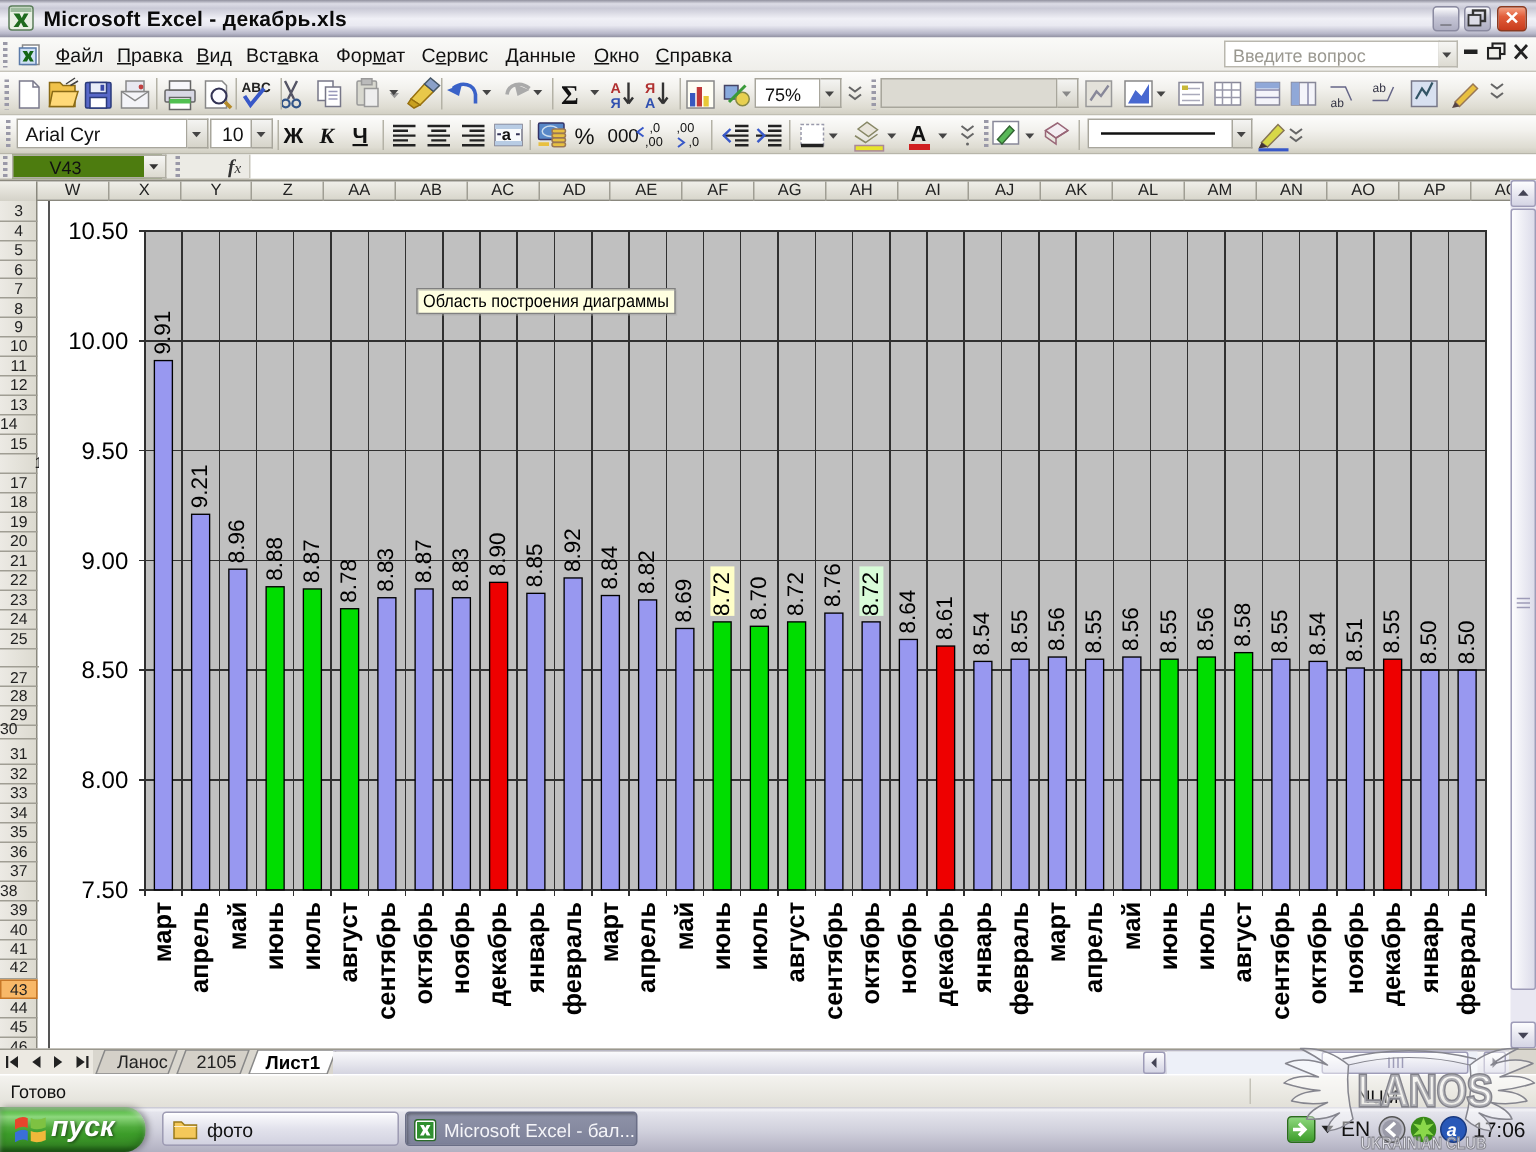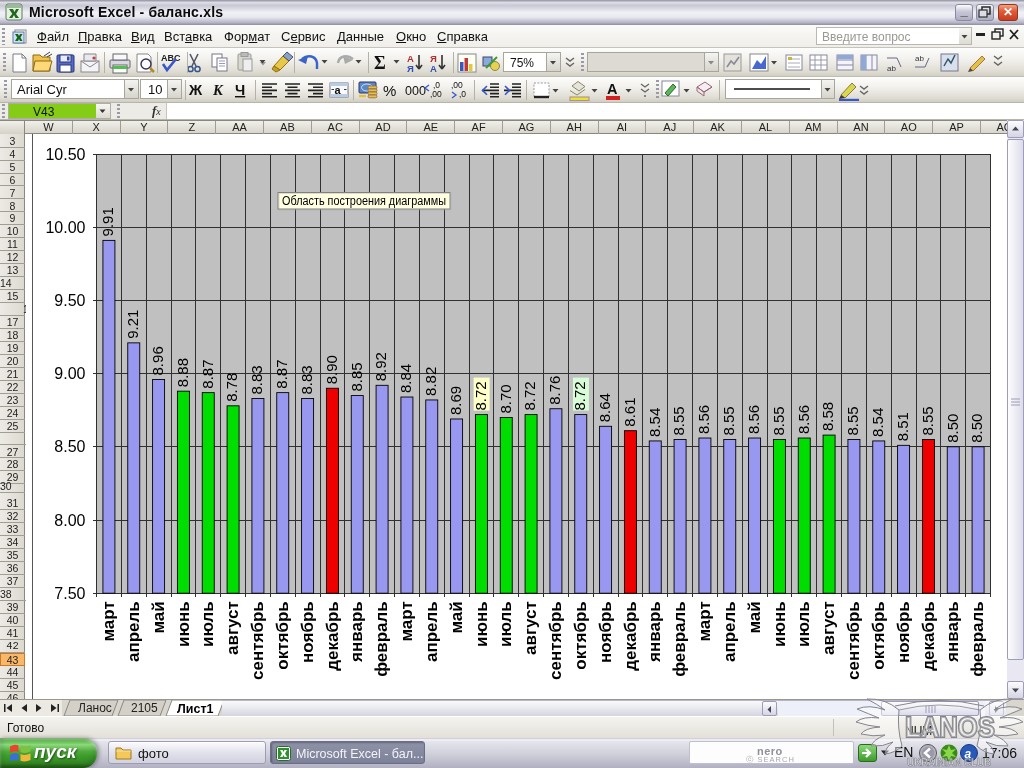--- a/index.html
+++ b/index.html
@@ -8,21 +8,21 @@
 </style></head>
 <body>
 
 <div class="abs" style="left:0;top:0;width:1024px;height:25px;
  background:linear-gradient(180deg,#90909e 0%,#dcdce6 10%,#c9c9d6 22%,#f0f0f6 50%,#e9e9f1 68%,#b6b6c8 90%,#8d8d9e 100%);">
  <svg class="abs" style="left:5px;top:3px" width="18" height="18" viewBox="0 0 18 18">
    <rect x="1" y="1" width="16" height="16" rx="2" fill="#e8f0e4" stroke="#5a7d5a"></rect>
    <rect x="2" y="2" width="14" height="3" fill="#9cba9c"></rect>
    <path d="M4 6 L8 6 L9.5 9 L11 6 L14 6 L11 11 L14 15 L10.5 15 L9 12 L7.3 15 L4 15 L7.3 10.7 Z" fill="#1e6b1e"></path>
  </svg>
- <div class="abs" style="left:29px;top:4px;font-size:14px;font-weight:bold;color:#0a0a0a;letter-spacing:0.2px;">Microsoft Excel - баланс.xls</div>
+ <div class="abs" style="left:29px;top:4px;font-size:14px;font-weight:bold;color:#0a0a0a;letter-spacing:0.2px;">Microsoft Excel - декабрь.xls</div>
  <div class="abs" style="left:955px;top:4px;width:18px;height:17px;border-radius:3px;background:linear-gradient(180deg,#fdfdfe,#c6c6d6 45%,#aeaec2);border:1px solid #8a8aa0;color:#333;font-size:13px;font-weight:bold;text-align:center;line-height:11px;">_</div>
  <div class="abs" style="left:976px;top:4px;width:18px;height:17px;border-radius:3px;background:linear-gradient(180deg,#fdfdfe,#c6c6d6 45%,#aeaec2);border:1px solid #8a8aa0;">
    <svg width="16" height="15" viewBox="0 0 16 15">
         <rect x="5" y="2" width="8" height="7" fill="none" stroke="#333" stroke-width="1.6"></rect>
         <rect x="2" y="5" width="8" height="7" fill="#dcdce6" stroke="#333" stroke-width="1.2"></rect>
       </svg>
  </div>
  <div class="abs" style="left:998px;top:4px;width:20px;height:17px;border-radius:3px;background:linear-gradient(180deg,#f4a183,#e25d3a 40%,#c83c1d);border:1px solid #8a3a20;color:#fff;font-size:12px;font-weight:bold;text-align:center;line-height:15px;">✕</div>
 </div>
 
@@ -304,21 +304,21 @@
     <path d="M4 16 L15 4 L19 8 L8 19 Z" fill="#d8d848" stroke="#875"></path>
     <path d="M2 20 L8 19 L4 16 Z" fill="#433"></path>
     <path d="M2 21 h20" stroke="#3858c8" stroke-width="2.4"></path>
   </svg>
 <svg class="abs" style="left:858px;top:80px" width="12" height="20" viewBox="0 0 12 20">
     <path d="M2 6 L6 9 L10 6 M2 11 L6 14 L10 11" fill="none" stroke="#666" stroke-width="1.4"></path>
   </svg>
 
 <div class="abs" style="left:0;top:103px;width:1024px;height:17px;background:#ecebe5;border-bottom:1px solid #b8b6aa;">
  <div class="abs" style="left:2px;top:1px;width:3px;height:14px;background:repeating-linear-gradient(180deg,#9a99a8 0 2px,rgba(0,0,0,0) 2px 4px);"></div>
- <div class="abs" style="left:8px;top:0;width:100px;height:16px;background:#84cc16;border:1px solid #b0aea4;font-size:12px;color:#111;padding:1px 0 0 24px;">V43</div>
+ <div class="abs" style="left:8px;top:0;width:100px;height:16px;background:#4d7c0f;border:1px solid #b0aea4;font-size:12px;color:#111;padding:1px 0 0 24px;">V43</div>
  <div class="abs" style="left:96px;top:0;width:15px;height:16px;background:linear-gradient(180deg,#f6f6f4,#dcdad0);border:1px solid #b0aea4;border-left:none;"><svg width="13" height="14" viewBox="0 0 13 14">
         <path d="M3.5 5.5 L9.5 5.5 L6.5 9 Z" fill="#333"></path>
       </svg></div>
  <div class="abs" style="left:117px;top:1px;width:3px;height:14px;background:repeating-linear-gradient(180deg,#9a99a8 0 2px,rgba(0,0,0,0) 2px 4px);"></div>
  <div class="abs" style="left:152px;top:0px;font-size:13px;font-style:italic;font-family:'Liberation Serif',serif;color:#333;"><i><b>f</b></i><span style="font-size:10px">x</span></div>
  <div class="abs" style="left:166px;top:0;width:858px;height:16px;background:#fff;border-left:1px solid #c8c6bc;"></div>
 </div>
 <div class="abs" style="left:0;top:120px;width:1007px;height:14px;background:linear-gradient(180deg,#f0efe9,#d8d6cc);border-bottom:1px solid #8a887e;border-top:1px solid #8a887e;">
     <div class="abs" style="left:0;top:0;width:25px;height:13px;border-right:1px solid #8a887e;background:linear-gradient(180deg,#f0efe9,#d4d2c8);"></div>
     <div class="abs" style="left:25.0px;top:0;width:47.8px;height:13px;border-right:1px solid #a09e94;font-size:11px;color:#222;text-align:center;line-height:13px;">W</div>
@@ -679,24 +679,20 @@
    <div class="abs" style="left:25px;top:4.5px;font-size:12.5px;color:#f4f4f8;white-space:nowrap;overflow:hidden;width:128px;">Microsoft Excel - бал...</div>
  </div>
  <div class="abs" style="left:108px;top:3px;width:158px;height:23px;border-radius:3px;background:linear-gradient(180deg,#fcfcfe,#e2e2ec 50%,#d2d2e0);border:1px solid #9e9cb4;box-shadow:inset 0 1px 0 #fff;">
    <svg class="abs" style="left:6px;top:3px" width="17" height="15" viewBox="0 0 17 15">
         <path d="M1 3 L6 3 L8 5 L16 5 L16 14 L1 14 Z" fill="#f4c85a" stroke="#9a7a1a"></path>
         <path d="M1 6 L16 6" stroke="#fff" stroke-width="0.7" opacity="0.7"></path>
       </svg>
    <div class="abs" style="left:29px;top:4px;font-size:13px;color:#111;">фото</div>
  </div>
 
- <div class="abs" style="left:689px;top:3px;width:165px;height:23px;border-radius:2px;background:#fdfdfd;border:1px solid #c0c0cc;">
-   <div class="abs" style="left:67px;top:3px;font-size:11px;font-weight:bold;color:#90909a;letter-spacing:0.5px;">nero</div>
-   <div class="abs" style="left:56px;top:13px;font-size:7.5px;color:#a8a8b0;letter-spacing:1px;">ⓒ SEARCH</div>
- </div>
 
  <div class="abs" style="left:858px;top:6px;width:19px;height:18px;border-radius:3px;background:linear-gradient(180deg,#8ed87e,#3c9c2a);border:1px solid #2a6c1c;">
    <svg width="17" height="16" viewBox="0 0 17 16">
         <path d="M3 8 L10 8 M7 4 L11 8 L7 12" stroke="#fff" stroke-width="2.2" fill="none"></path>
       </svg>
  </div>
  <svg class="abs" style="left:880px;top:11px" width="10" height="8" viewBox="0 0 10 8">
       <path d="M1 1.5 L9 1.5 L5 6.5 Z" fill="#222"></path>
     </svg>
  <div class="abs" style="left:894px;top:6px;font-size:14px;color:#111;">EN</div>

